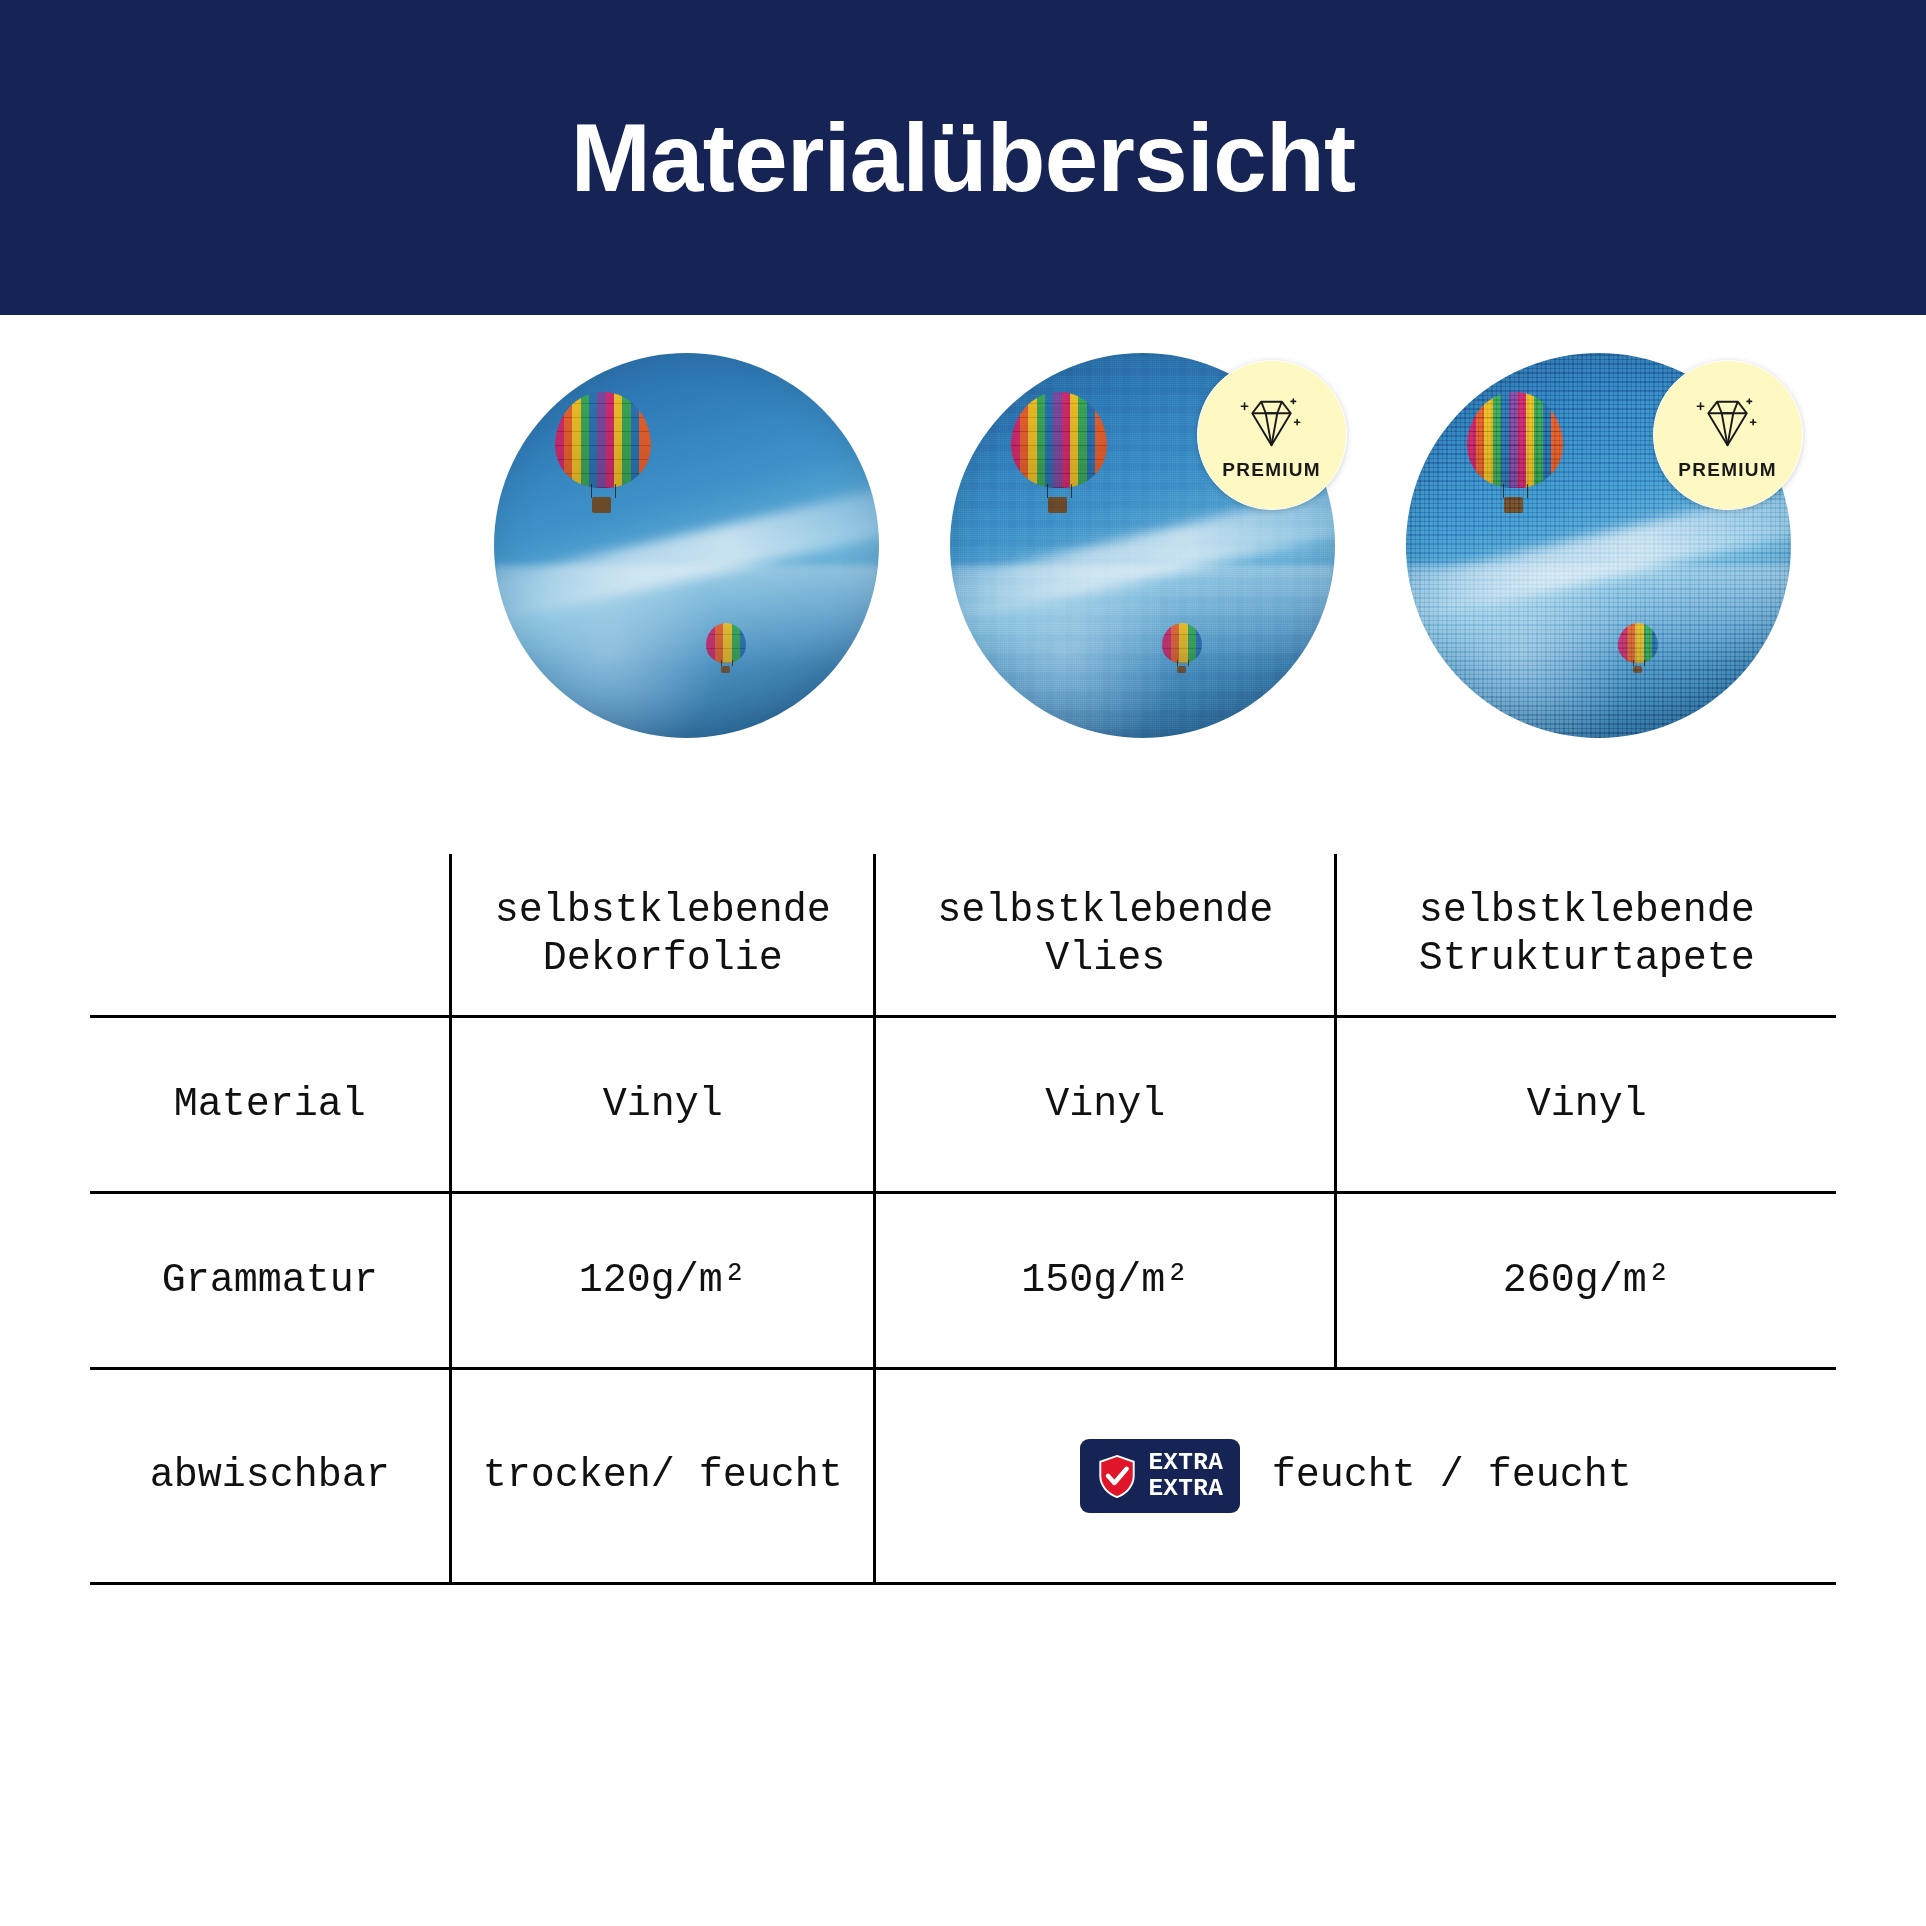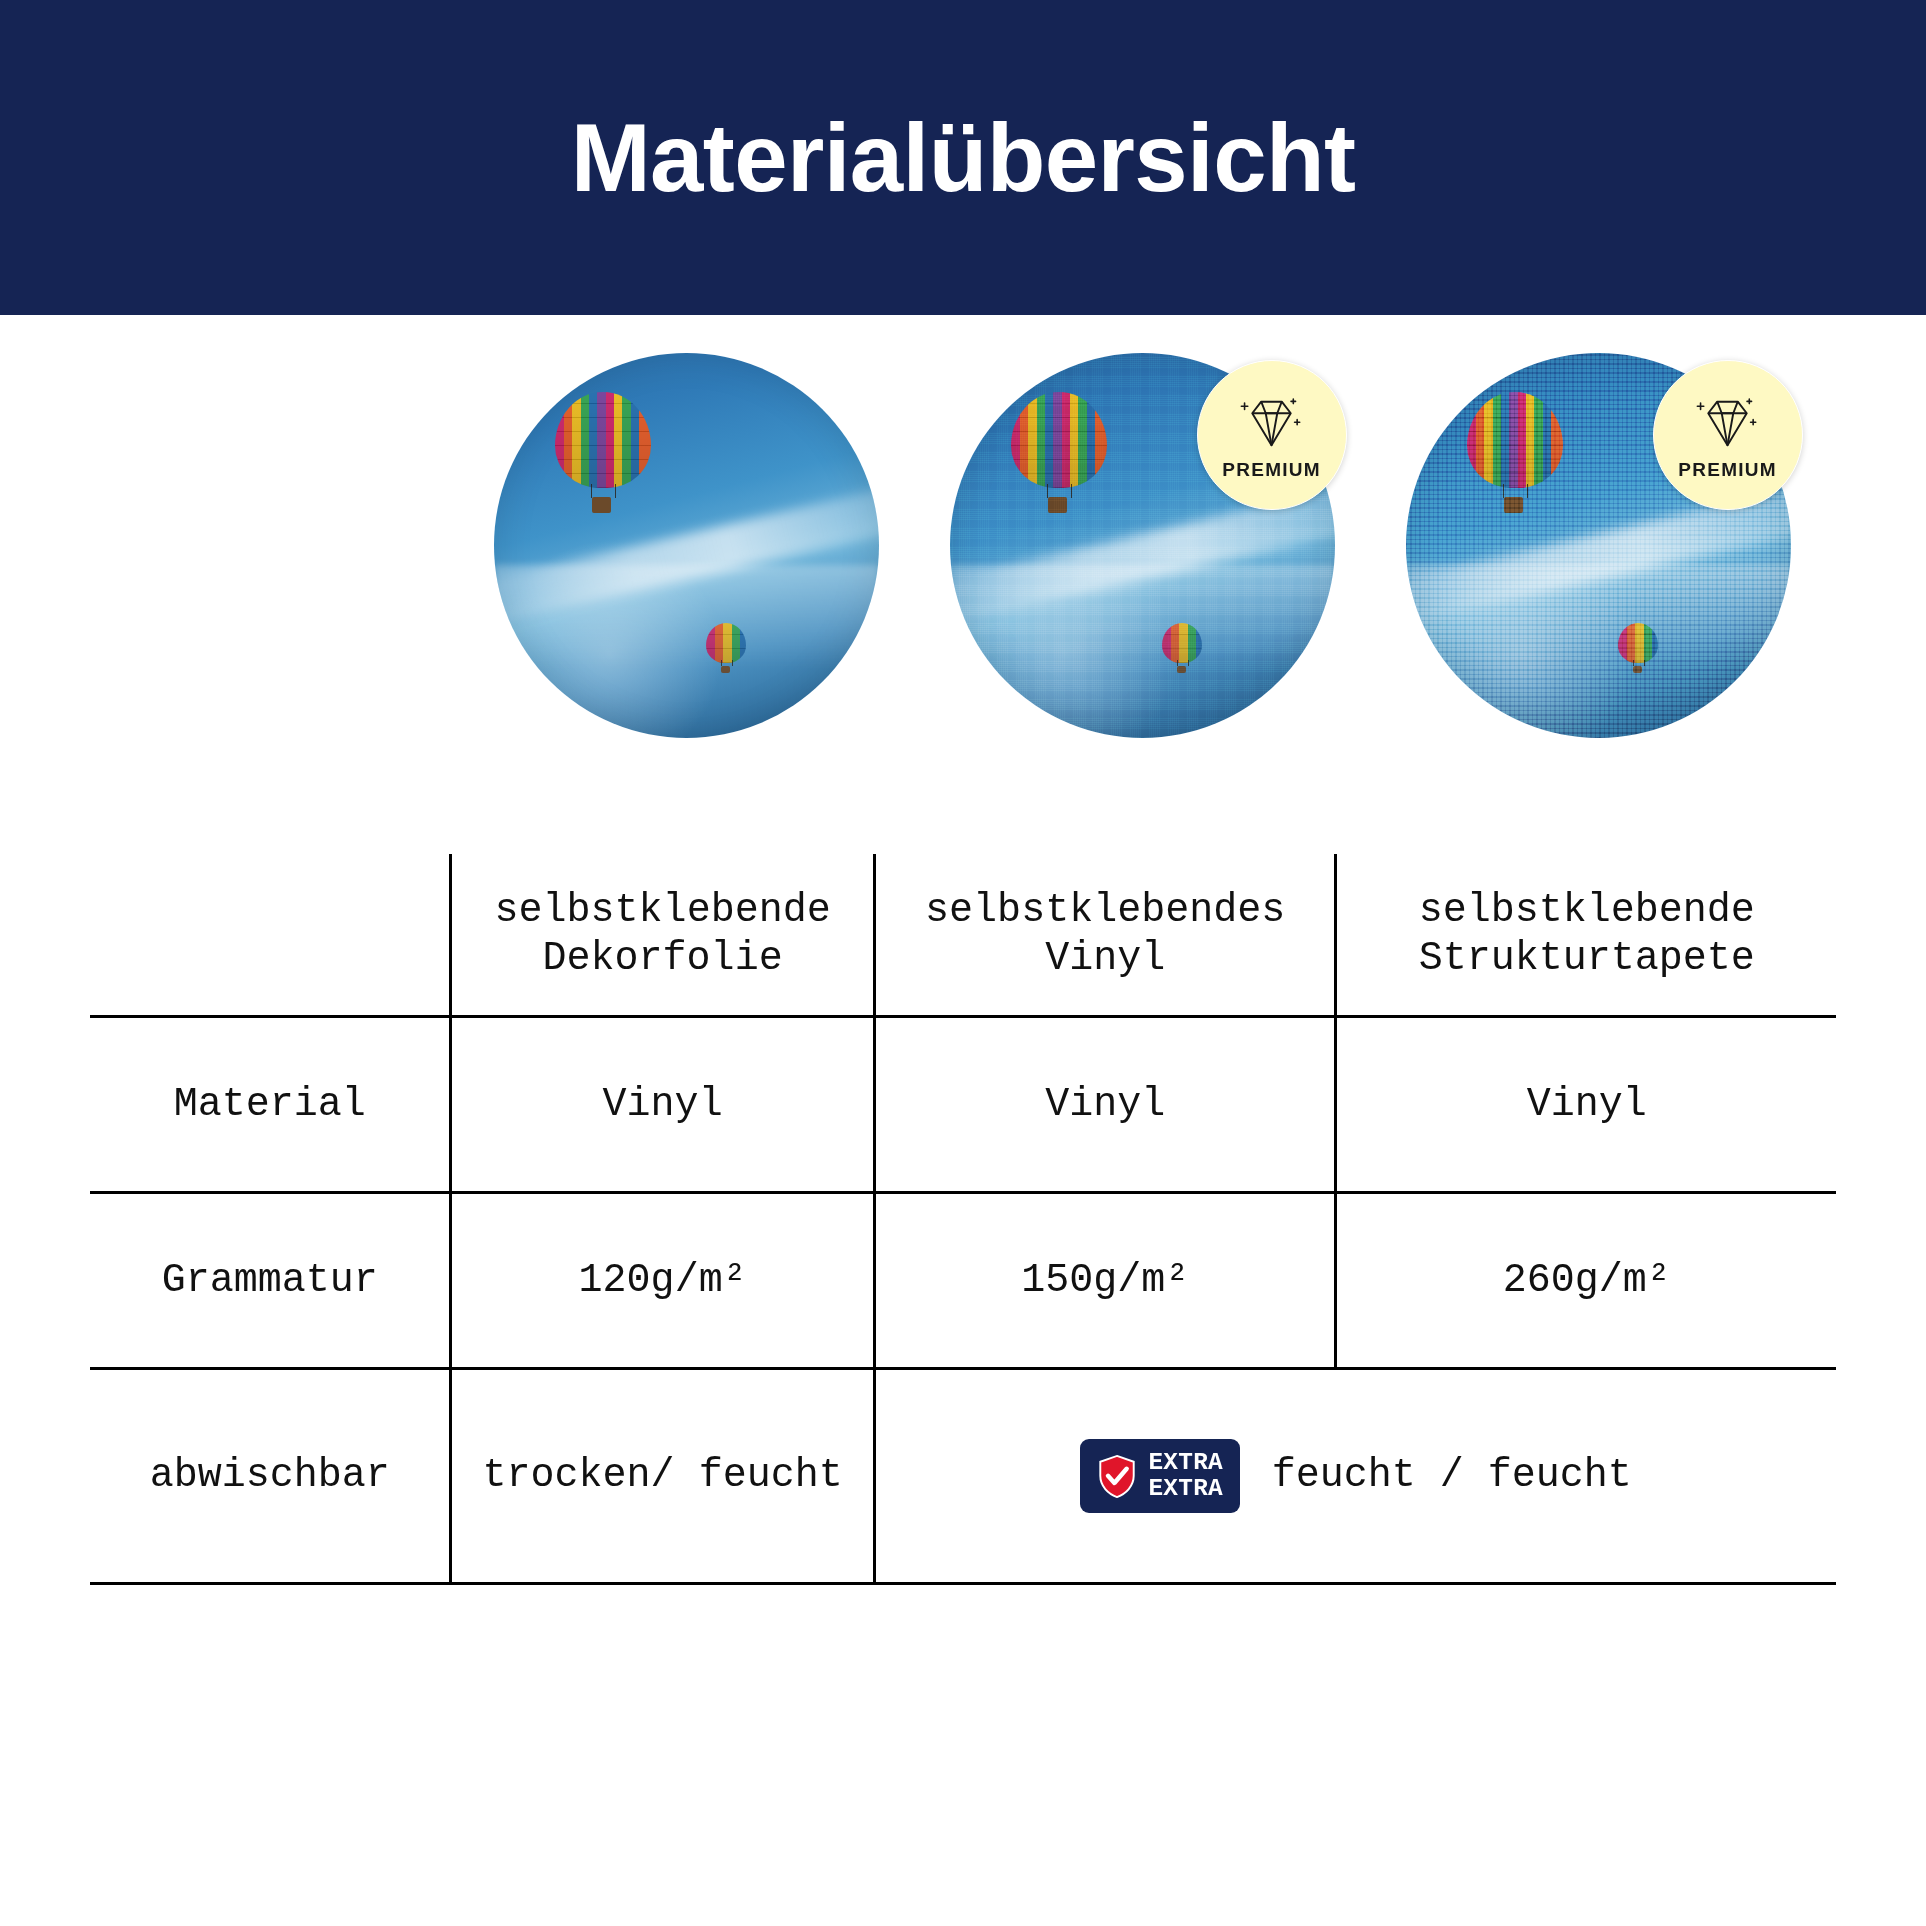--- a/index.html
+++ b/index.html
@@ -406,21 +406,21 @@
       <col class="col-b">
       <col class="col-c">
     </colgroup>
     <tbody>
       <tr class="row-head">
         <td class="col-label"></td>
         <td class="vline">
           <span class="cell-inner">selbstklebende Dekorfolie</span>
         </td>
         <td class="vline">
-          <span class="cell-inner">selbstklebendes Vinyl</span>
+          <span class="cell-inner">selbstklebende Vlies</span>
         </td>
         <td class="vline">
           <span class="cell-inner">selbstklebende Strukturtapete</span>
         </td>
       </tr>
 
       <tr class="row-body">
         <td class="hline-top">
           <span class="cell-inner">Material</span>
         </td>

